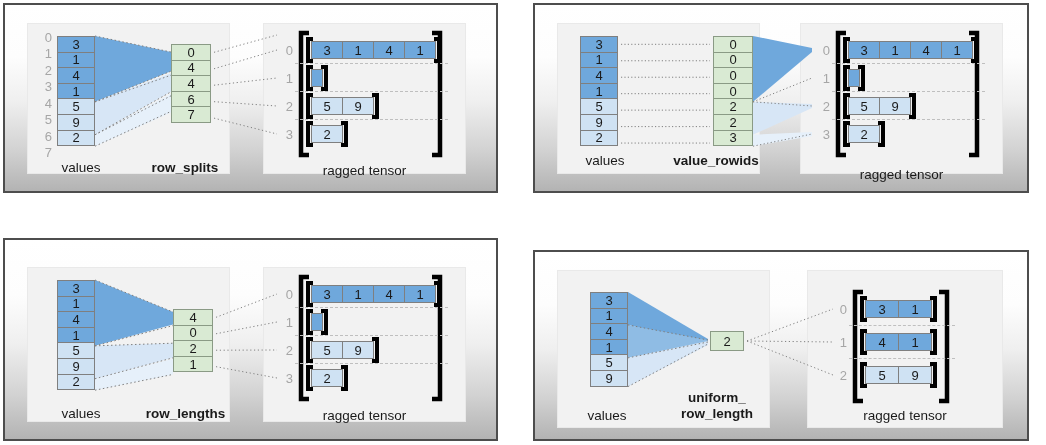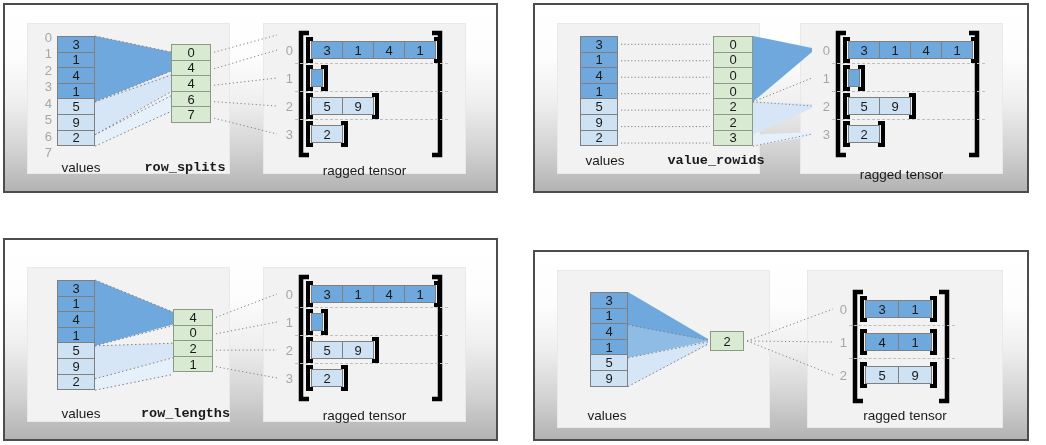--- a/index.html
+++ b/index.html
@@ -51,21 +51,21 @@
 
   
   .cap{
     position:absolute;
     font-size:13.5px;
     color:#1a1a1a;
     text-align:center;
     line-height:1.15;
     white-space:pre-line;
   }
-  .cap.bold{font-weight:bold;font-family:Liberation Mono, monospace;}
+  .cap.bold{font-weight:bold;}
 
   
   svg.ov{position:absolute;left:0;top:0;overflow:visible;pointer-events:none;}
   .rtrow{position:absolute;display:flex;align-items:center;}
   .rtcell{
     box-sizing:border-box;
     border:1px solid #7f7f7f;
     font-size:13px;
     color:#1a1a1a;
     display:flex;align-items:center;justify-content:center;
@@ -365,15 +365,17 @@
       <div class="rtrow" style="left:330px;top:114px;">
         <div class="rtcell light" style="width:34px;height:18px;">5</div>
         <div class="rtcell light" style="width:34px;height:18px;">9</div>
       </div>
       <svg class="ov" width="492" height="187">
         <line x1="212" y1="89" x2="298" y2="57" stroke="#808080" stroke-width="1" stroke-dasharray="1.2,2.6"></line>
         <line x1="212" y1="89" x2="298" y2="90" stroke="#808080" stroke-width="1" stroke-dasharray="1.2,2.6"></line>
         <line x1="212" y1="89" x2="298" y2="123" stroke="#808080" stroke-width="1" stroke-dasharray="1.2,2.6"></line>
       </svg>
       <div class="cap" style="left:32px;top:156px;width:80px;">values</div>
+      <div class="cap bold" style="left:132px;top:138px;width:100px;">uniform_
+row_length</div>
       <div class="cap" style="left:272px;top:156px;width:196px;">ragged tensor</div>
     </div>
   </div>
 
 </body></html>

